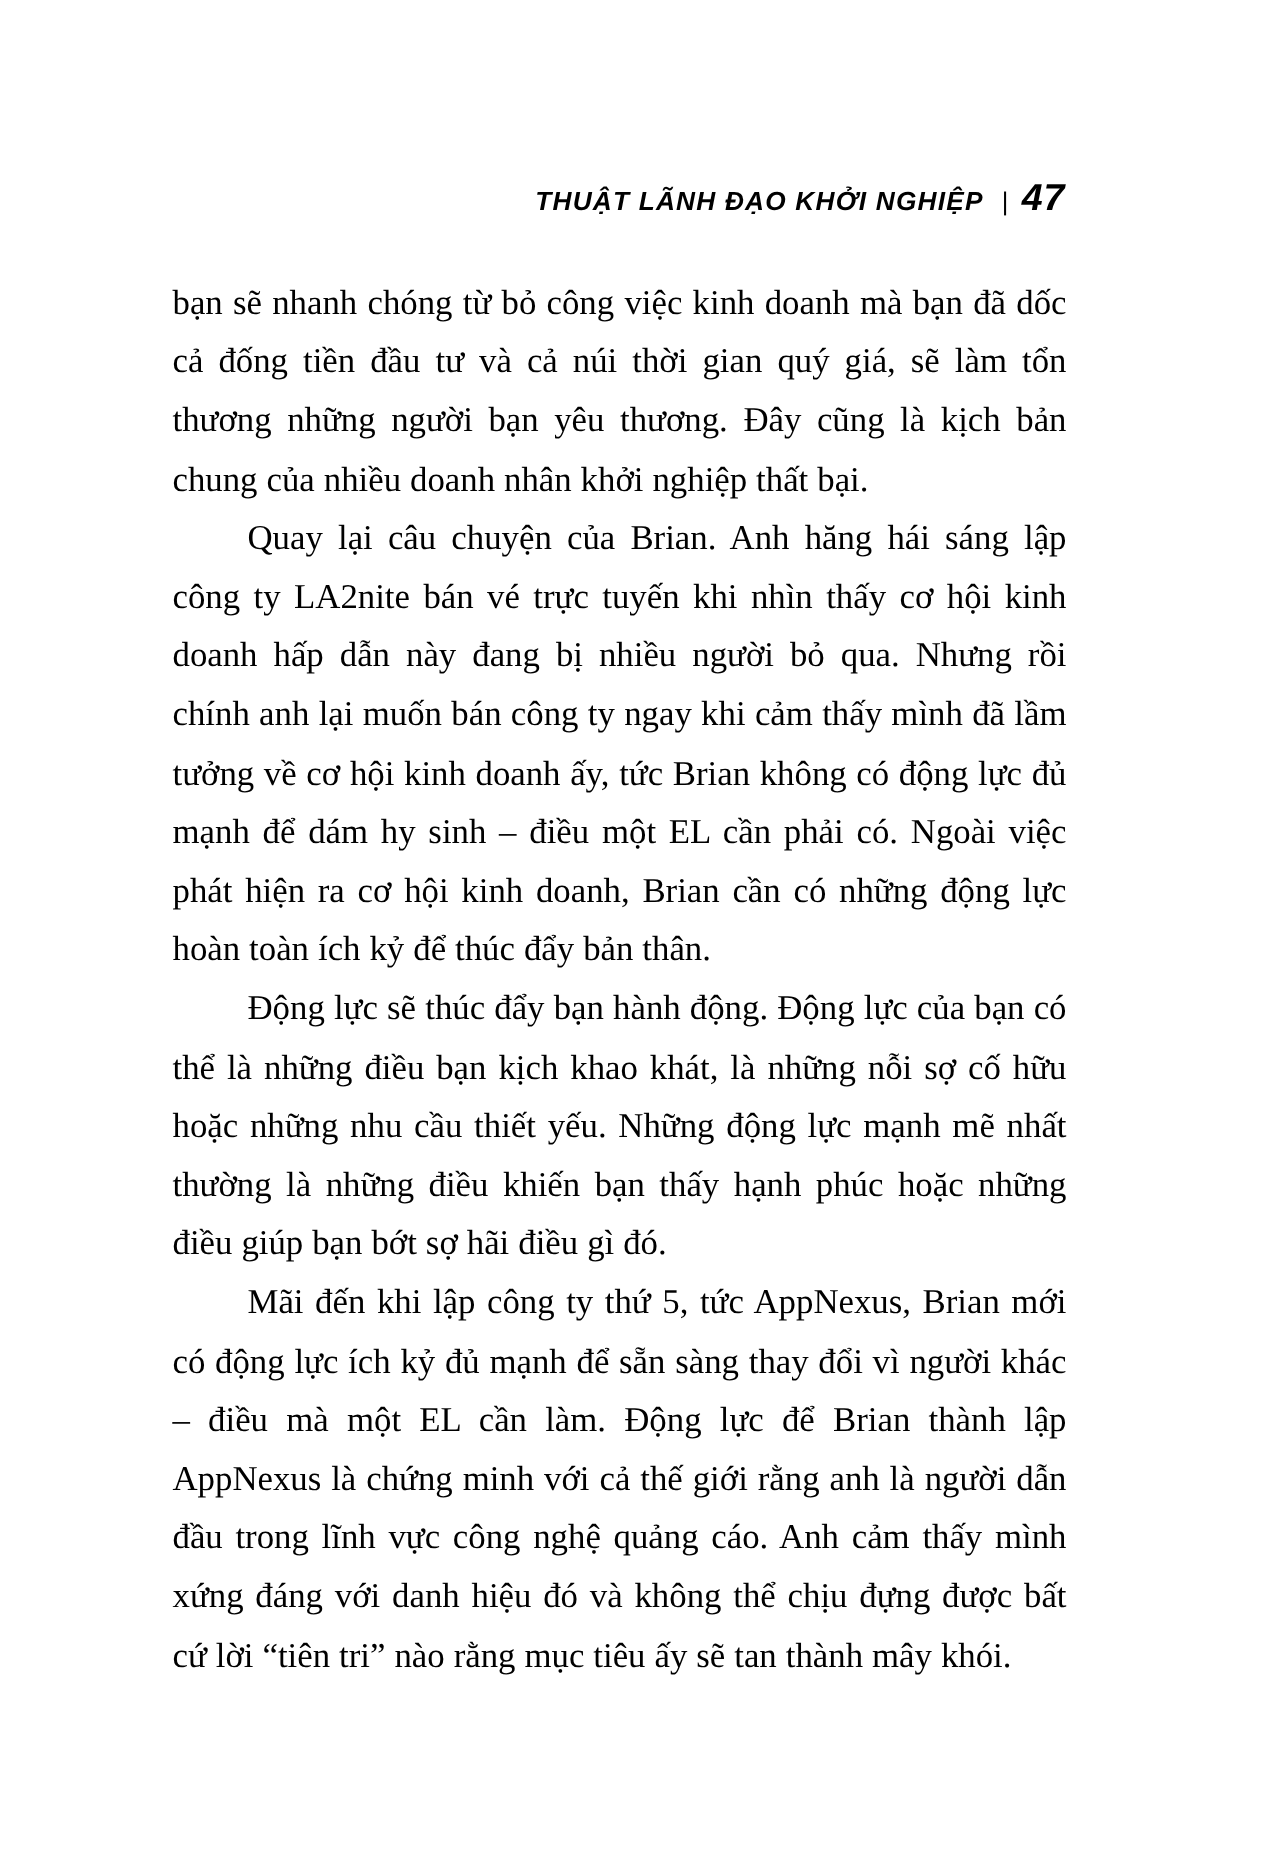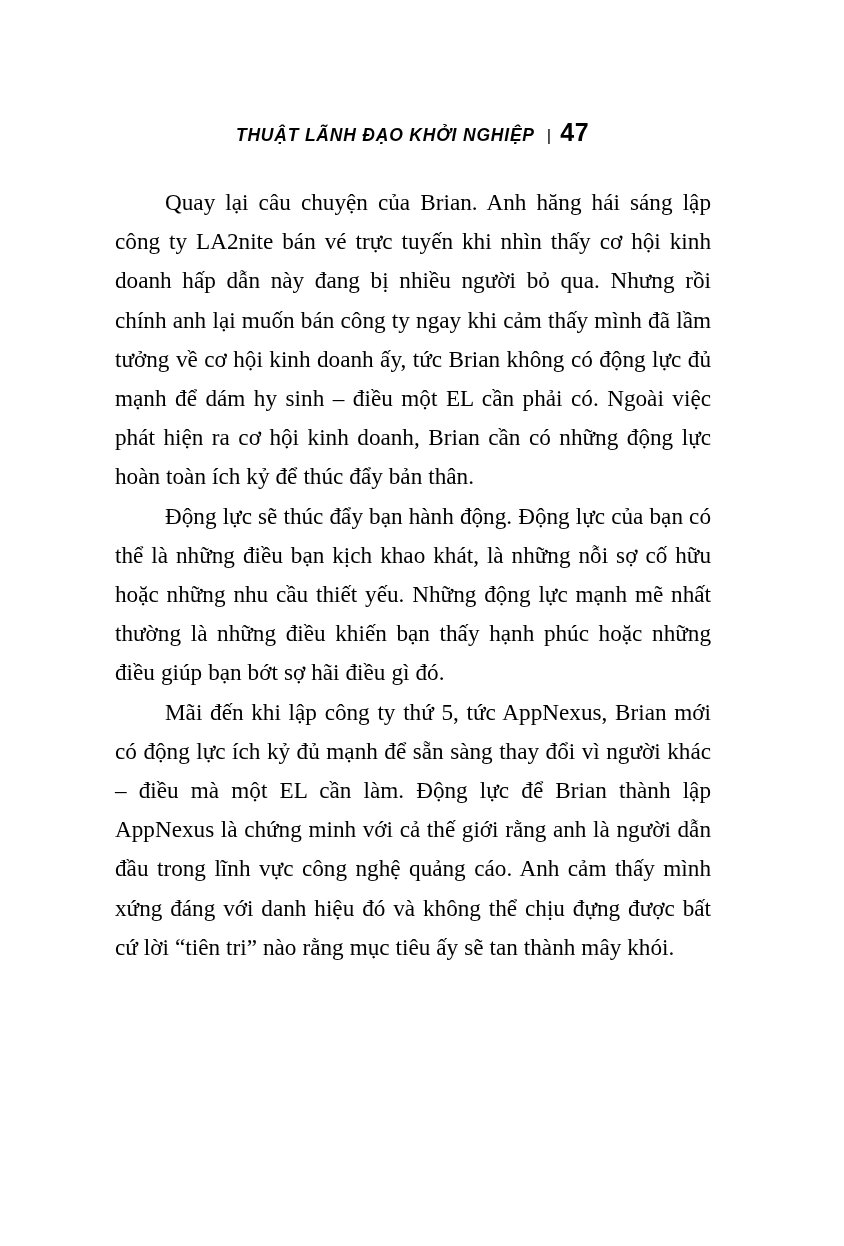--- a/index.html
+++ b/index.html
@@ -23,21 +23,21 @@
     background: #ffffff;
   }
 
   
   .running-header {
     position: absolute;
     left: 115px;
     top: 120px;
     width: 595px;
     display: flex;
-    justify-content: center;
+    justify-content: flex-end;
     align-items: baseline;
     height: 34px;
   }
   .header-title {
     font-family: "Liberation Sans", "DejaVu Sans", sans-serif;
     font-style: italic;
     font-weight: 600;
     font-size: 17.5px;
     letter-spacing: 0.8px;
     color: #000000;
@@ -48,20 +48,21 @@
     font-family: "Liberation Sans", "DejaVu Sans", sans-serif;
     font-style: normal;
     font-weight: 400;
     font-size: 17px;
     color: #000000;
     margin: 0 9px 0 12px;
     line-height: 1;
   }
   .header-pageno {
     font-family: "Liberation Sans", "DejaVu Sans", sans-serif;
+    font-style: italic;
     font-weight: 700;
     font-size: 25px;
     letter-spacing: 0.5px;
     color: #000000;
     line-height: 1;
   }
 
   
   .text-block {
     position: absolute;
@@ -88,18 +89,19 @@
 
 <div class="page">
 
   <div class="running-header">
     <span class="header-title">THUẬT LÃNH ĐẠO KHỞI NGHIỆP</span>
     <span class="header-sep">|</span>
     <span class="header-pageno">47</span>
   </div>
 
   <div class="text-block">
+    <p class="para first">bạn sẽ nhanh chóng từ bỏ công việc kinh doanh mà bạn đã dốc cả đống tiền đầu tư và cả núi thời gian quý giá, sẽ làm tổn thương những người bạn yêu thương. Đây cũng là kịch bản chung của nhiều doanh nhân khởi nghiệp thất bại.</p>
     <p class="para">Quay lại câu chuyện của Brian. Anh hăng hái sáng lập công ty LA2nite bán vé trực tuyến khi nhìn thấy cơ hội kinh doanh hấp dẫn này đang bị nhiều người bỏ qua. Nhưng rồi chính anh lại muốn bán công ty ngay khi cảm thấy mình đã lầm tưởng về cơ hội kinh doanh ấy, tức Brian không có động lực đủ mạnh để dám hy sinh – điều một EL cần phải có. Ngoài việc phát hiện ra cơ hội kinh doanh, Brian cần có những động lực hoàn toàn ích kỷ để thúc đẩy bản thân.</p>
     <p class="para">Động lực sẽ thúc đẩy bạn hành động. Động lực của bạn có thể là những điều bạn kịch khao khát, là những nỗi sợ cố hữu hoặc những nhu cầu thiết yếu. Những động lực mạnh mẽ nhất thường là những điều khiến bạn thấy hạnh phúc hoặc những điều giúp bạn bớt sợ hãi điều gì đó.</p>
     <p class="para">Mãi đến khi lập công ty thứ 5, tức AppNexus, Brian mới có động lực ích kỷ đủ mạnh để sẵn sàng thay đổi vì người khác – điều mà một EL cần làm. Động lực để Brian thành lập AppNexus là chứng minh với cả thế giới rằng anh là người dẫn đầu trong lĩnh vực công nghệ quảng cáo. Anh cảm thấy mình xứng đáng với danh hiệu đó và không thể chịu đựng được bất cứ lời “tiên tri” nào rằng mục tiêu ấy sẽ tan thành mây khói.</p>
   </div>
 
 </div>
 
 </body></html>

